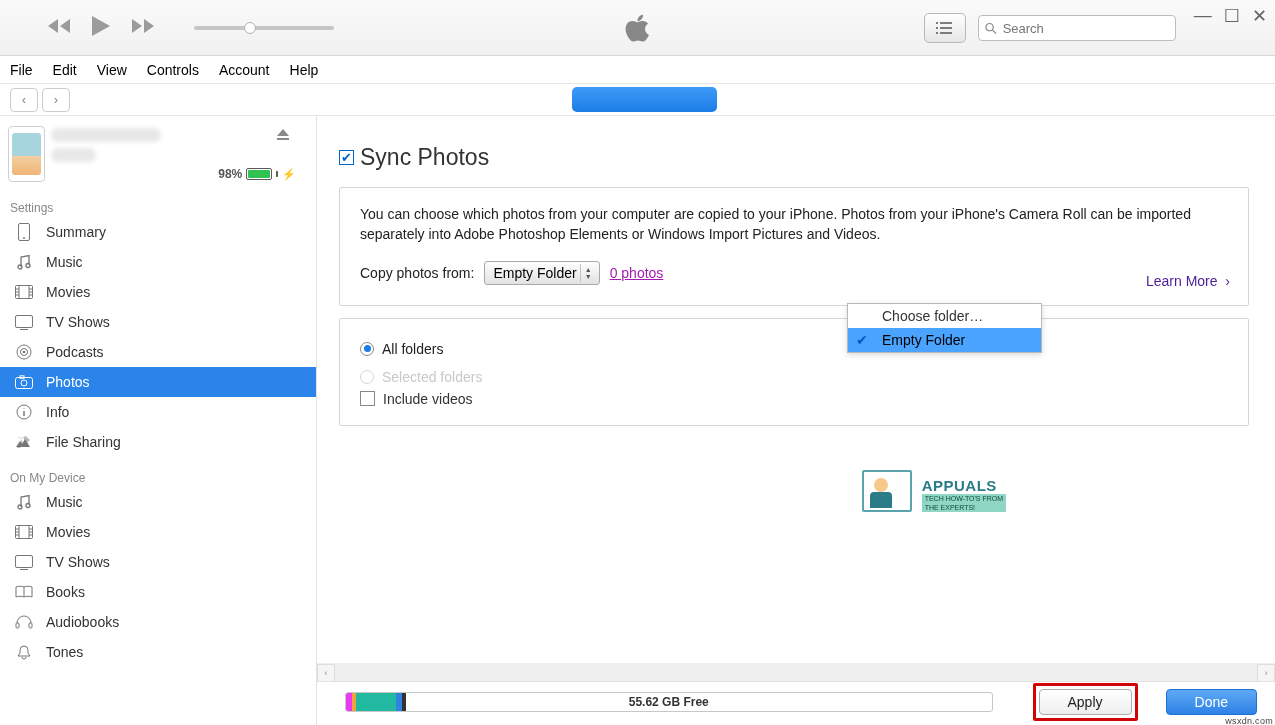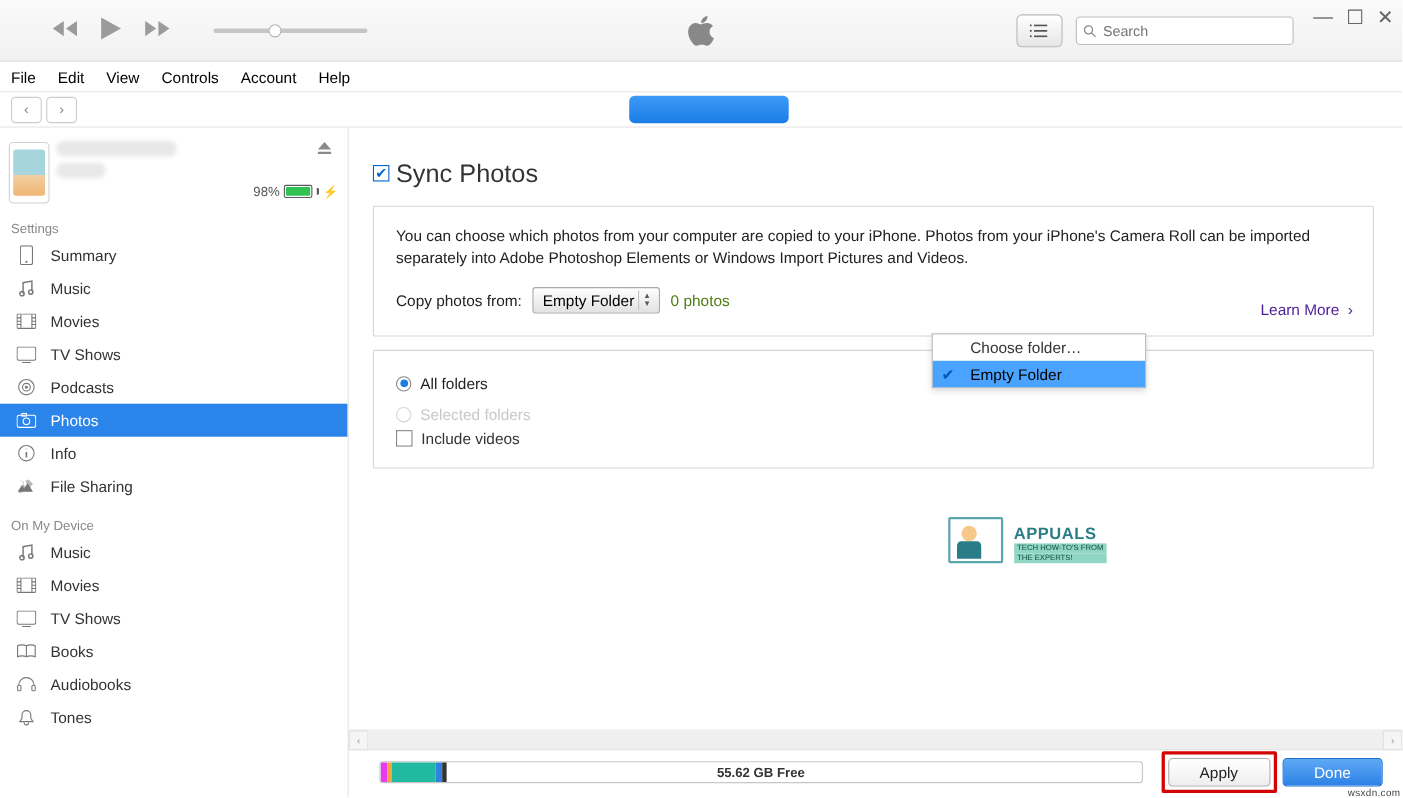--- a/index.html
+++ b/index.html
@@ -20,21 +20,21 @@
   
   .menubar{height:28px; background:#fff; border-bottom:1px solid #e5e5e5; display:flex; align-items:center; padding:0 10px; gap:20px; font-size:14px; color:#000000;}
   
   .subheader{height:32px; border-bottom:1px solid #e5e5e5; display:flex; align-items:center;}
   .nav-btns{display:flex; gap:4px; padding-left:10px;}
   .nav-btn{width:28px; height:24px; border:1px solid #ccc; border-radius:4px; display:flex; align-items:center; justify-content:center; color:#888; background:#fff;}
   .bluepill{width:145px; height:25px; background:linear-gradient(#3e9af7,#1a7de6); border-radius:5px; margin:auto;}
   
   .body{display:flex; height:609px;}
   .sidebar{width:317px; border-right:1px solid #e2e2e2; overflow:hidden; display:flex; flex-direction:column;}
-  .device{height:63px; margin:6px 8px 6px 8px; display:flex; align-items:flex-end; gap:6px; position:relative;}
+  .device{height:63px; margin:6px 20px 6px 8px; display:flex; align-items:center; gap:6px; position:relative;font-weight:bold;}
   .phone-thumb{width:37px; height:56px; border:1px solid #d0d0d0; border-radius:4px; overflow:hidden; position:relative; background:#fff;}
   .phone-screen{position:absolute; inset:6px 3px 6px 3px; border-radius:3px; background:linear-gradient(180deg,#a7d5dd 0%,#a7d5dd 55%,#f2cfa2 55%,#f0b576 100%);}
   .dev-name{flex:1; position:relative; height:100%;}
   .blur-line{height:14px; border-radius:7px; background:#e8e8e8; filter:blur(2px);}
   .blur1{width:110px; margin-top:6px;}
   .blur2{width:45px; margin-top:6px;}
   .battery-row{position:absolute; right:0; bottom:4px; display:flex; align-items:center; gap:4px; font-size:12px; color:#555;}
   .batt-body{width:26px; height:12px; border:1px solid #5a5a5a; border-radius:2px; position:relative;}
   .batt-fill{position:absolute; inset:1px; width:22px; background:#31c352; border-radius:1px;}
   .batt-cap{width:2px; height:6px; background:#5a5a5a; border-radius:0 1px 1px 0;}
@@ -51,21 +51,21 @@
   .title-row{display:flex; align-items:center; gap:6px; margin-bottom:16px;}
   .title-txt{font-size:23px; color:#333;}
   .chk{width:15px; height:15px; border:1px solid #0066cc; background:#fff; display:inline-flex; align-items:center; justify-content:center; color:#0066cc; font-size:13px; line-height:1;}
   .box{border:1px solid #d5d5d5; border-radius:2px; margin-right:26px; padding:16px 20px 20px 20px; position:relative;}
   .box.infobox{font-size:14px; color:#222; margin-bottom:12px;}
   .info-text{line-height:1.45;}
   .learn-more{color:#4c1d95; font-size:14px; position:absolute; bottom:16px; right:18px;margin-top:48px;}
   .copy-row{display:flex; align-items:center; gap:10px; margin-top:16px; position:relative;}
   .dropdown{height:24px; background:linear-gradient(#fefefe,#e2e2e2); border:1px solid #a9a9a9; border-radius:3px; padding:2px 22px 2px 8px; font-size:14px; color:#000; display:flex; align-items:center; position:relative;}
   .dropdown .dd-arrows{position:absolute; right:3px; top:2px; bottom:2px; width:16px; border-left:1px solid #c2c2c2; display:flex; flex-direction:column; align-items:center; justify-content:center; color:#555; font-size:7px; line-height:7px;}
-  .photo-count{color:#4d7c0f; font-size:14px;}
+  .photo-count{color:#a21caf; font-size:14px;text-decoration:underline;}
   .dd-menu{position:absolute; top:304px; left:530px; width:195px; border:1px solid #b9b9b9; background:#fff; box-shadow:0 2px 6px rgba(0,0,0,0.15); z-index:10;}
   .dd-opt{height:24px; display:flex; align-items:center; font-size:14px; padding-left:34px; position:relative;}
   .dd-opt.sel{background:#4aa3ff; color:#000;}
   .dd-opt .check{position:absolute; left:8px; color:#0059c1;}
   .radio-list{margin-top:0;}
   .radio-row{height:28px; display:flex; align-items:center; font-size:14px; color:#222; gap:8px;}
   .radio-row.disabled{color:#c8c8c8;}
   .radio{width:14px; height:14px; border:1px solid #888; border-radius:50%; display:inline-flex; align-items:center; justify-content:center;}
   .radio.disabled{border-color:#d6d6d6;}
   .radio .dot{width:7px; height:7px; background:#1a7de6; border-radius:50%;}
@@ -77,21 +77,21 @@
   .wm-head{width:14px; height:14px; border-radius:50%; background:#f6c98a; position:absolute; left:10px; top:6px;}
   .wm-body{position:absolute; left:6px; top:20px; width:22px; height:16px; background:#2a7c86; border-radius:4px 4px 0 0;}
   .wm-text{display:inline-flex; flex-direction:column; height:42px; vertical-align:bottom; justify-content:flex-end; padding-left:6px;}
   .appuals{font-family:Arial; font-weight:bold; color:#2a7c86; font-size:15px; letter-spacing:0.5px;}
   .subt{font-size:7px; background:#8fd6c4; color:#114a42; padding:1px 3px;}
   
   .hscroll{height:18px; display:flex; align-items:center; border-top:1px solid #eee; margin-right:0;}
   .hs-btn{width:18px; height:18px; border:1px solid #ddd; background:#f5f5f5; display:flex; align-items:center; justify-content:center; color:#888; font-size:9px;}
   .hs-track{flex:1; height:18px; background:#efefef;}
   
-  .bottombar{height:44px; border-top:1px solid #e3e3e3; display:flex; align-items:center; gap:5px; padding:0 18px 3px 28px; position:relative;}
+  .bottombar{height:44px; border-top:1px solid #e3e3e3; display:flex; align-items:center; gap:28px; padding:0 18px 3px 28px; position:relative;}
   .capacity{flex:1; height:20px; border:1px solid #c7c7c7; border-radius:3px; overflow:hidden; display:flex; background:#fff; position:relative; margin-right:12px;}
   .seg{height:100%;}
   .seg.pink{width:6px; background:#e83bf1;}
   .seg.orange{width:4px; background:#f2a43c;}
   .seg.green{width:40px; background:#22b9a1;}
   .seg.blue{width:6px; background:#2f82e0;}
   .seg.dark{width:4px; background:#333;}
   .free-text{position:absolute; left:0; right:0; text-align:center; font-size:12px; font-weight:bold; color:#333; line-height:18px;}
   .btn{height:26px; padding:0 28px; font-size:14px; border-radius:4px; border:1px solid #aeaeae; background:linear-gradient(#fff,#eee); color:#222; display:inline-flex; align-items:center; justify-content:center;}
   .btn.done{background:linear-gradient(#5fa9f5,#2d82e6); color:#fff; border-color:#1f6fce;}

